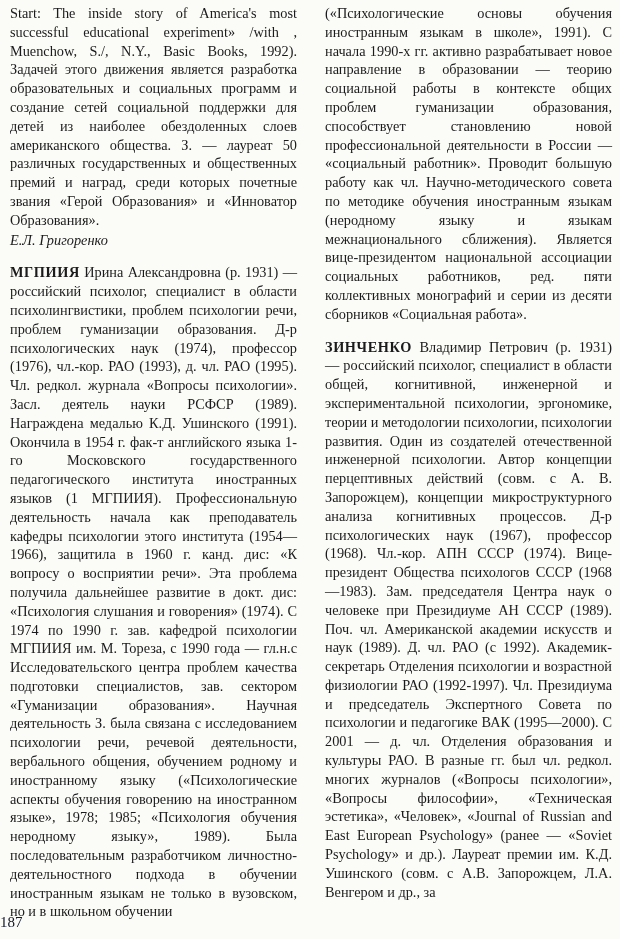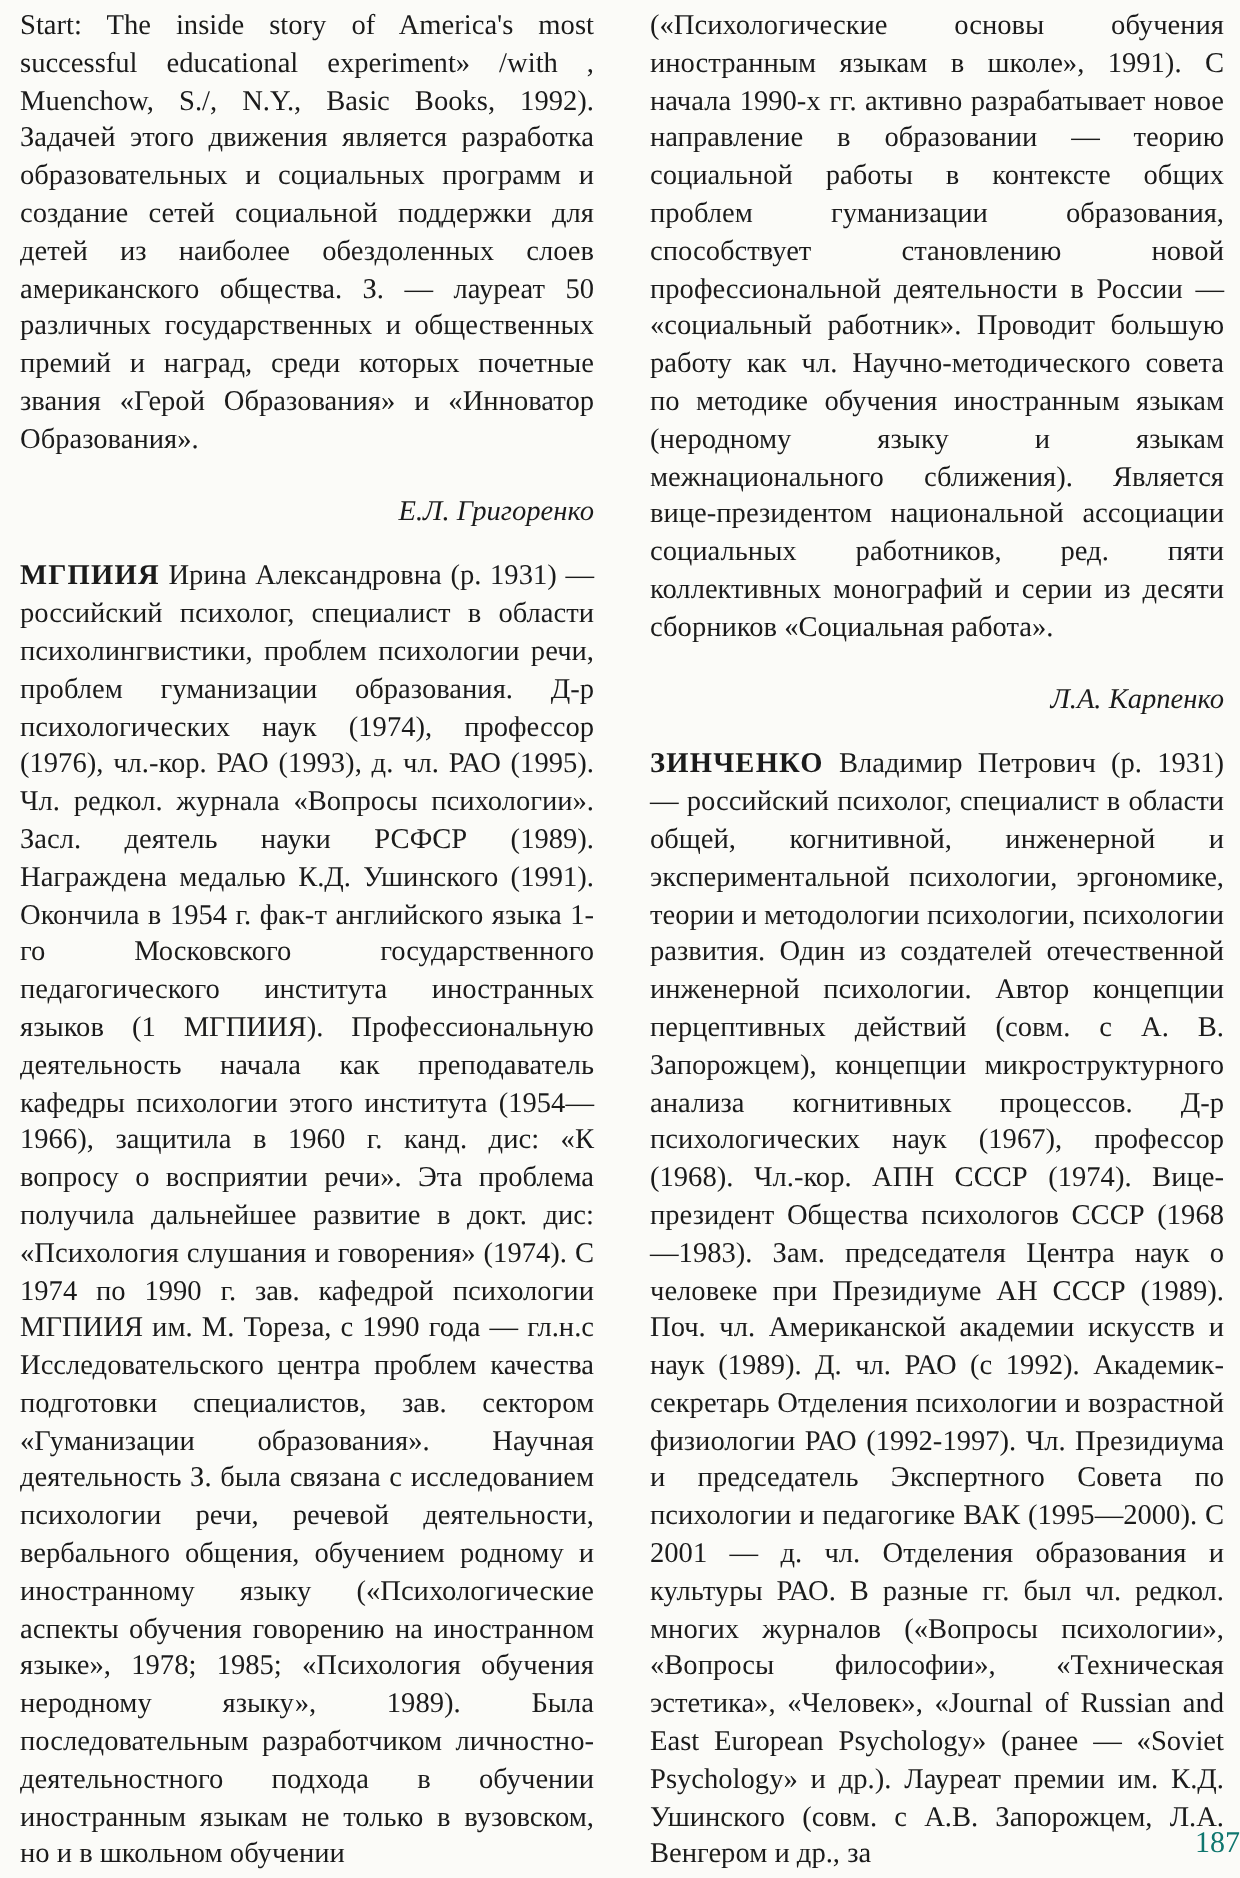--- a/index.html
+++ b/index.html
@@ -24,38 +24,38 @@
   .col {
     width: 294px;
     font-size: 14.3px;
     line-height: 18.8px;
     text-align: justify;
     hyphens: auto;
     -webkit-hyphens: auto;
   }
   .para { text-align: justify; }
   .sig {
-    text-align: right;
+    text-align: left;
     font-style: italic;
-    margin-top: 17px;
+    margin-top: 1px;
   }
   .entry { margin-top: 14px; }
   .headword {
     font-weight: bold;
     letter-spacing: 0.6px;
   }
   .bold { font-weight: normal; }
   .page-number {
     position: absolute;
     left: 0;
     bottom: 8px;
     width: 100%;
-    text-align: right;
+    text-align: left;
     font-size: 15px;
-    color: #0f766e;
+    color: #0f172a;
   }
 </style>
 </head>
 <body>
 
 <div class="page">
   <div class="columns">
 
     <div class="col">
       <p class="para">Start: The inside story of America's most successful educational experiment» /with , Muenchow, S./, N.Y., Basic Books, 1992). Задачей этого движения является разработка образовательных и социальных программ и создание сетей социальной поддержки для детей из наиболее обездоленных слоев американского общества. З. — лауреат 50 различных государственных и общественных премий и наград, среди которых почетные звания «Герой Образования» и «Инноватор Образования».</p>
@@ -64,21 +64,20 @@
         <span class="headword">МГПИИЯ</span>
         <span>Ирина Александровна (р. 1931) — российский психолог, специалист в области психолингвистики, проблем психологии речи, проблем гуманизации образования. Д-р психологических наук (1974), профессор (1976), чл.-кор. РАО (1993), д. чл. РАО (1995). Чл. редкол. журнала «Вопросы психологии». Засл. деятель науки РСФСР (1989). Награждена медалью К.Д. Ушинского (1991). Окончила в 1954 г. фак-т английского языка 1-го Московского государственного педагогического института иностранных языков (1 МГПИИЯ). Профессиональную деятельность начала как преподаватель кафедры психологии этого института (1954—</span><span class="bold">1966),</span>
         <span>защитила в 1960 г. канд. дис: «К вопросу о восприятии речи». Эта проблема получила дальнейшее развитие в докт.</span>
         <span class="bold">дис:</span>
         <span>«Психология слушания и говорения» (1974). С 1974 по 1990 г. зав. кафедрой психологии МГПИИЯ им. М. Тореза, с 1990 года — гл.н.с Исследовательского центра проблем качества подготовки специалистов, зав. сектором «Гуманизации образования». Научная деятельность З. была связана с исследованием психологии речи, речевой деятельности, вербального общения, обучением родному и иностранному языку («Психологические аспекты обучения говорению на иностранном языке», 1978; 1985; «Психология обучения неродному языку», 1989). Была последовательным разработчиком личностно-деятельностного подхода в обучении иностранным языкам не только в вузовском, но и в школьном обучении</span>
       </p>
     </div>
 
     <div class="col">
       <p class="para">(«Психологические основы обучения иностранным языкам в школе», 1991). С начала 1990-х гг. активно разрабатывает новое направление в образовании — теорию социальной работы в контексте общих проблем гуманизации образования, способствует становлению новой профессиональной деятельности в России — «социальный работник». Проводит большую работу как чл. Научно-методического совета по методике обучения иностранным языкам (неродному языку и языкам межнационального сближения). Является вице-президентом национальной ассоциации социальных работников, ред. пяти коллективных монографий и серии из десяти сборников «Социальная работа».</p>
-      <p class="sig">Л.А. Карпенко</p>
       <p class="para entry">
         <span class="headword">ЗИНЧЕНКО</span>
         <span>Владимир Петрович (р. 1931) — российский психолог, специалист в области общей, когнитивной, инженерной и экспериментальной психологии, эргономике, теории и методологии психологии, психологии развития. Один из создателей отечественной инженерной психологии. Автор концепции перцептивных действий (совм. с А. В. Запорожцем), концепции микроструктурного анализа когнитивных процессов. Д-р психологических наук (1967), профессор (1968). Чл.-кор. АПН СССР (1974). Вице-президент Общества психологов СССР (1968—1983). Зам. председателя Центра наук о человеке при Президиуме АН СССР (1989). Поч. чл. Американской академии искусств и наук (1989). Д. чл. РАО (с 1992). Академик-секретарь Отделения психологии и возрастной физиологии РАО (1992-1997). Чл. Президиума и председатель Экспертного Совета по психологии и педагогике ВАК (1995—2000). С 2001 — д. чл. Отделения образования и культуры РАО. В разные гг. был чл. редкол. многих журналов («Вопросы психологии», «Вопросы философии», «Техническая эстетика», «Человек», «Journal of Russian and East European Psychology» (ранее — «Soviet Psychology» и др.). Лауреат премии им. К.Д. Ушинского (совм. с А.В. Запорожцем, Л.А. Венгером и др., за</span>
       </p>
     </div>
 
   </div>
 
   <div class="page-number">187</div>
 </div>

